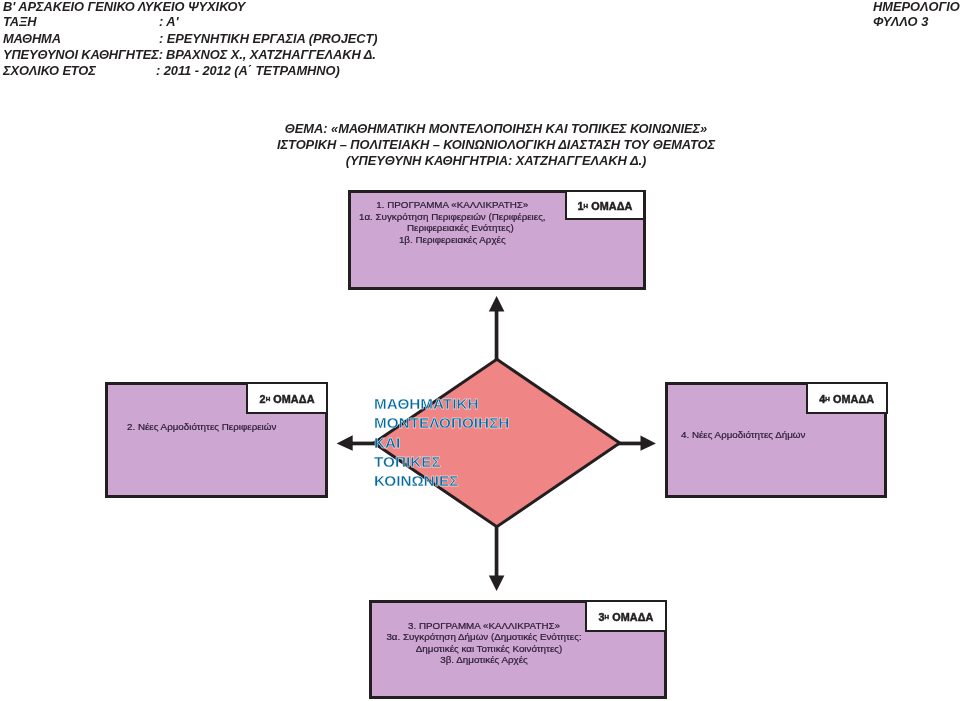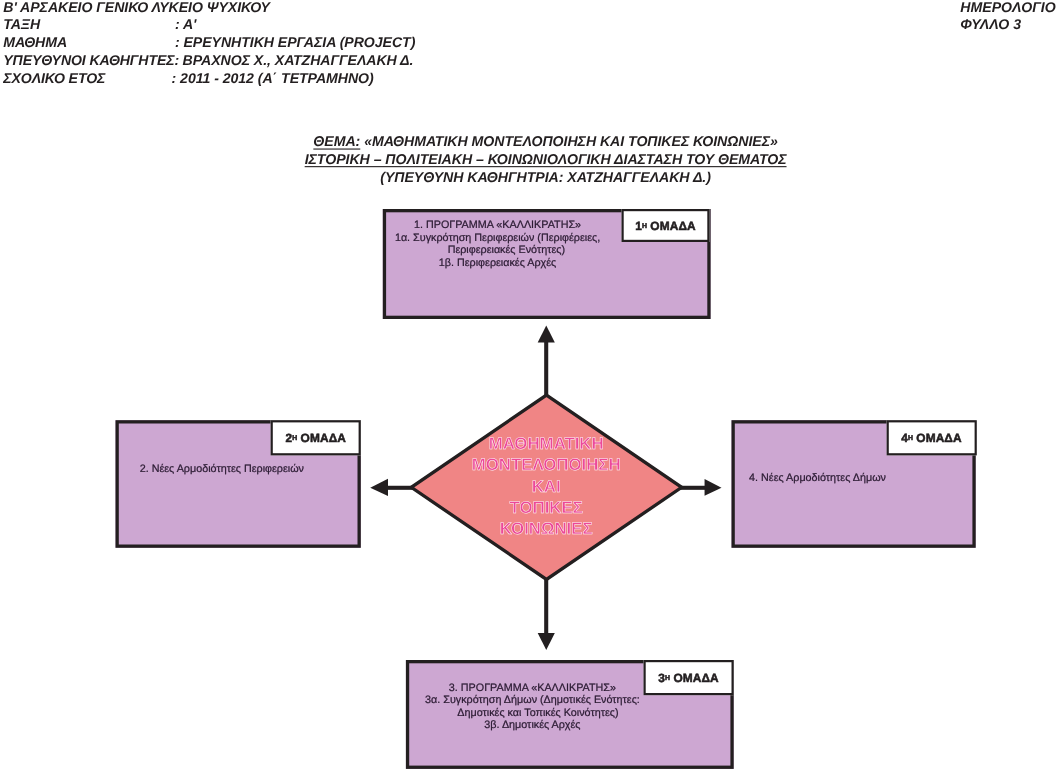--- a/index.html
+++ b/index.html
@@ -21,21 +21,21 @@
       text-decoration-thickness:1px;letter-spacing:-0.1px;}
   .hrow .val{position:absolute;top:0;white-space:nowrap;
       font:italic bold 12.85px/1 "Liberation Sans",sans-serif;letter-spacing:-0.05px;}
 
   .hdr-right{position:absolute;left:873px;top:1px;text-align:left;}
   .hdr-right div{white-space:nowrap;font:italic bold 12.85px/1 "Liberation Sans",sans-serif;}
 
   
   .subj{position:absolute;left:16px;top:121px;width:960px;text-align:center;}
   .subj .l{white-space:nowrap;font:italic bold 12.88px/16px "Liberation Sans",sans-serif;letter-spacing:-0.05px;}
-  .subj .u{text-decoration:underline;text-underline-offset:2px;text-decoration-thickness:1px;text-align:center;}
+  .subj .u{text-underline-offset:2px;text-decoration-thickness:1px;text-align:center;}
 
   
   .gbox{position:absolute;background:#CDA7D2;border:3px solid #231f20;box-sizing:border-box;}
   .badge{position:absolute;background:#fff;border:2.5px solid #231f20;box-sizing:border-box;
       display:flex;align-items:center;justify-content:center;padding-top:3px;
       font:bold 10.8px/1 "Liberation Sans",sans-serif;letter-spacing:0.1px;
       -webkit-text-stroke:0.5px #231f20;}
   .badge sup{font-size:0.58em;vertical-align:super;line-height:0;text-transform:uppercase;letter-spacing:0;position:relative;top:-0.8px;}
   .btxt{position:absolute;font:9.8px/11.6px "Liberation Sans",sans-serif;white-space:nowrap;color:#2b1b33;text-align:center;
       -webkit-text-stroke:0.22px #2b1b33;}
@@ -122,21 +122,21 @@
         <polygon points="496.6,295.9 504.4,311.4 488.8,311.4"></polygon>
         <rect x="494.7" y="525" width="3.7" height="51"></rect>
         <polygon points="496.6,590.9 488.8,575.4 504.4,575.4"></polygon>
         <rect x="351" y="441.6" width="26" height="3.7"></rect>
         <polygon points="336.6,443.4 352.7,435.3 352.7,450.8"></polygon>
         <rect x="617" y="441.6" width="25" height="3.7"></rect>
         <polygon points="655.9,443.4 640.5,435.4 640.5,450.7"></polygon>
       </g>
       <polygon points="496.8,359.2 619.7,443 496.8,526.8 373.9,443" fill="#F08585" stroke="#231f20" stroke-width="3" stroke-linejoin="miter"></polygon>
     </svg>
-    <div class="abs" style="left:374px;top:394px;width:245px;text-align:center;color:#ec4899;font:bold 15.3px/19.3px 'Liberation Sans',sans-serif;-webkit-text-stroke:0.4px #fff;">
+    <div class="abs" style="left:374px;top:394px;width:245px;color:#0369a1;font:bold 15.3px/19.3px 'Liberation Sans',sans-serif;-webkit-text-stroke:0.4px #fff;">
       <div>ΜΑΘΗΜΑΤΙΚΗ</div>
       <div>ΜΟΝΤΕΛΟΠΟΙΗΣΗ</div>
       <div>ΚΑΙ</div>
       <div>ΤΟΠΙΚΕΣ</div>
       <div>ΚΟΙΝΩΝΙΕΣ</div>
     </div>
   </div>
 </div>
 
 </body></html>

